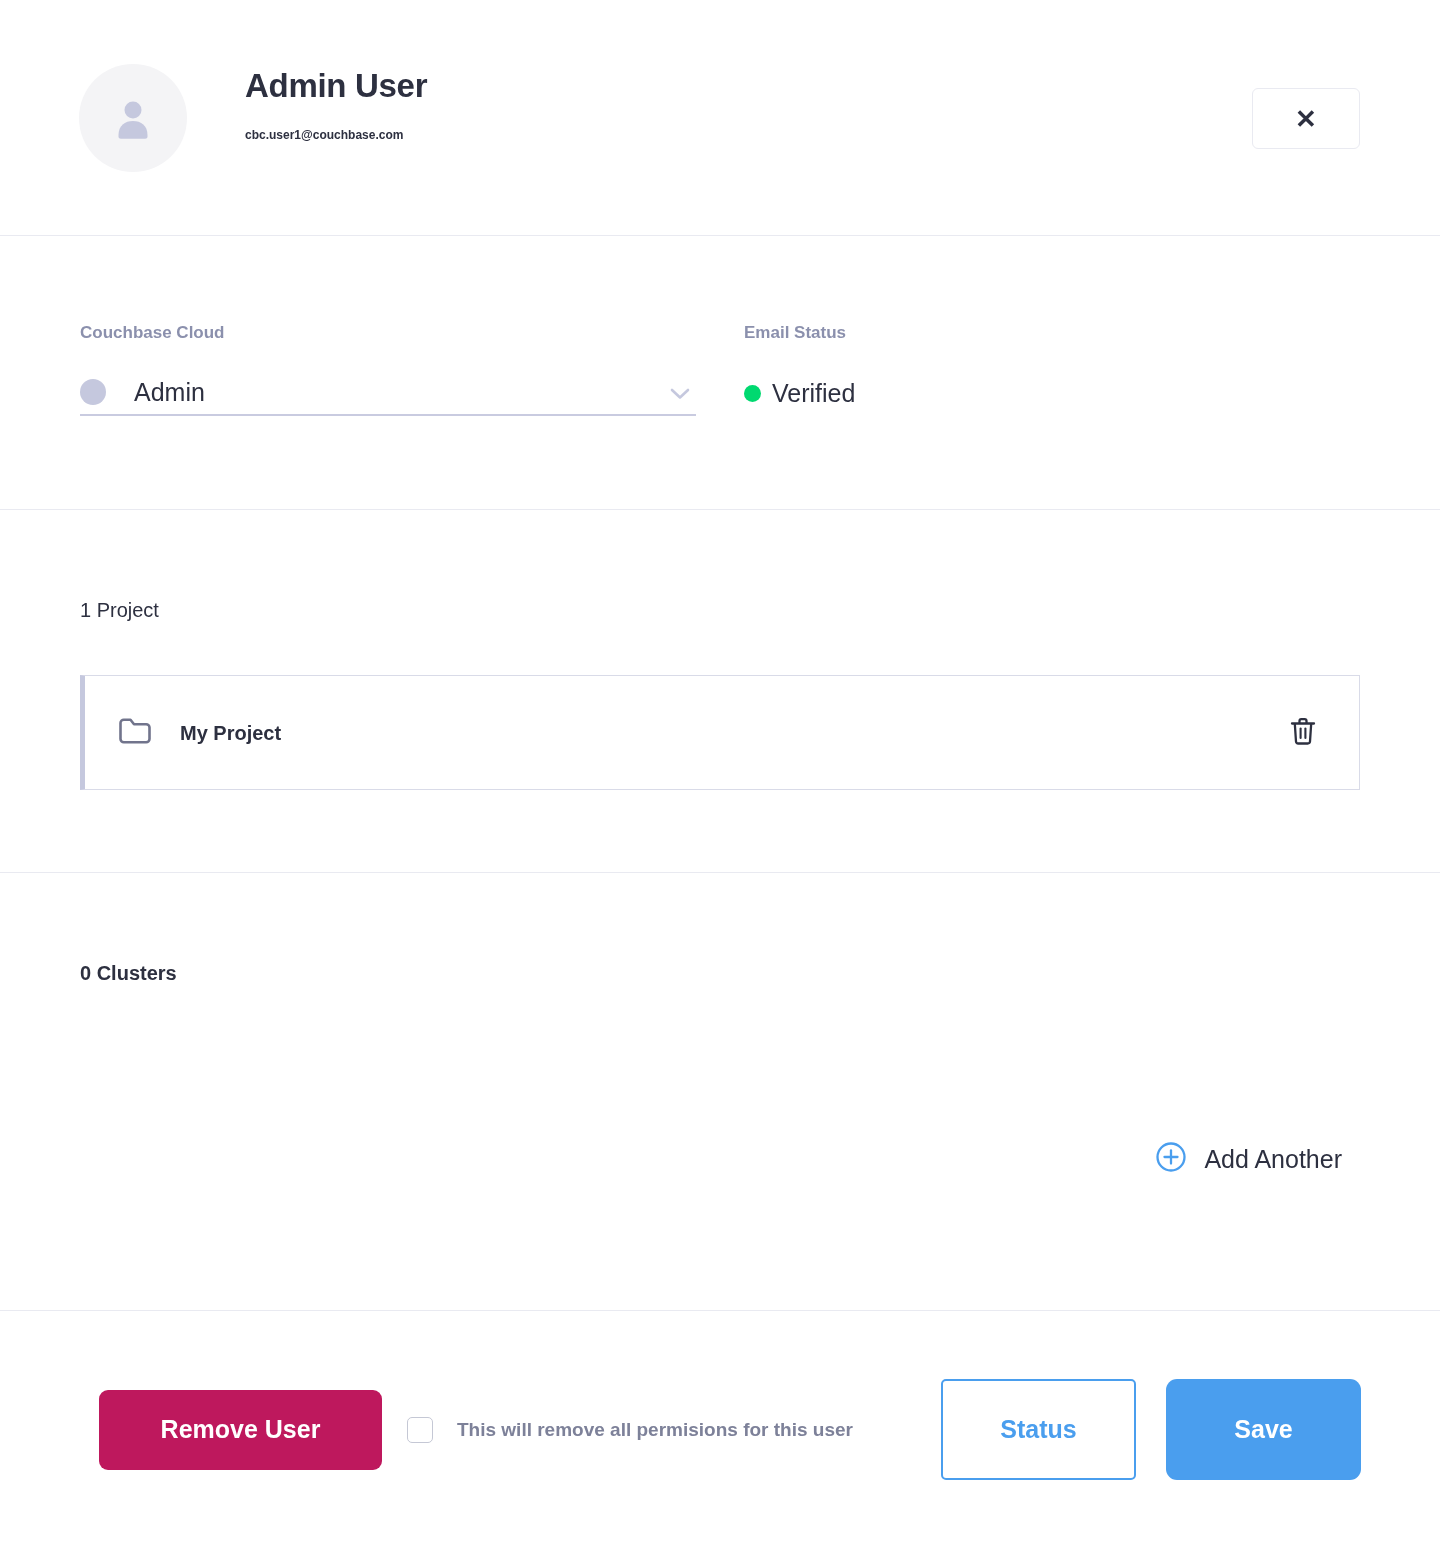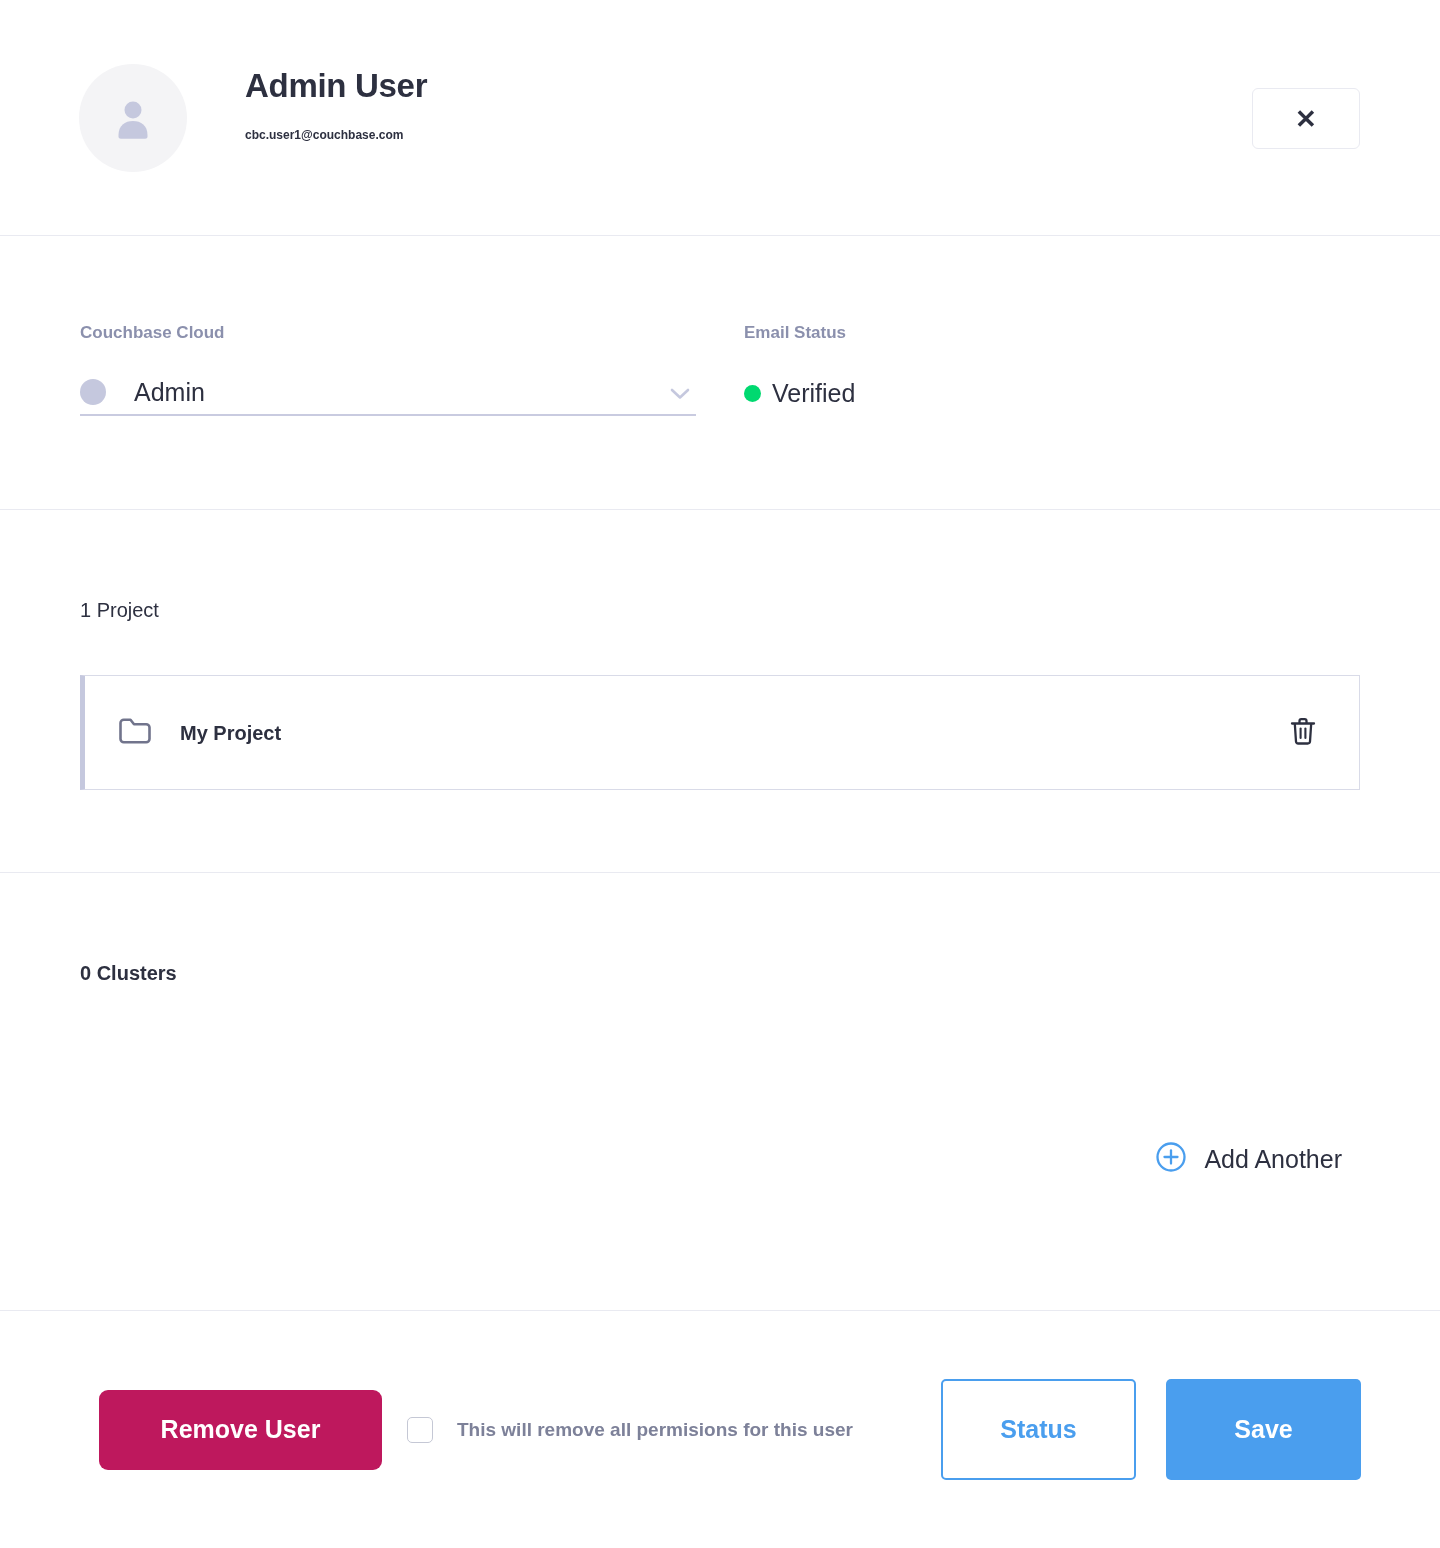--- a/index.html
+++ b/index.html
@@ -310,21 +310,21 @@
     font-weight: bold;
     cursor: pointer;
   }
   .save-button {
     position: absolute;
     left: 1166px;
     width: 195px;
     height: 101px;
     background: #4a9eee;
     border: none;
-    border-radius: 5px;
+    border-radius: 11px;
     color: #ffffff;
     font-family: "Liberation Sans", sans-serif;
     font-size: 25px;
     font-weight: bold;
     cursor: pointer;
   }
 </style>
 </head>
 <body>
 

